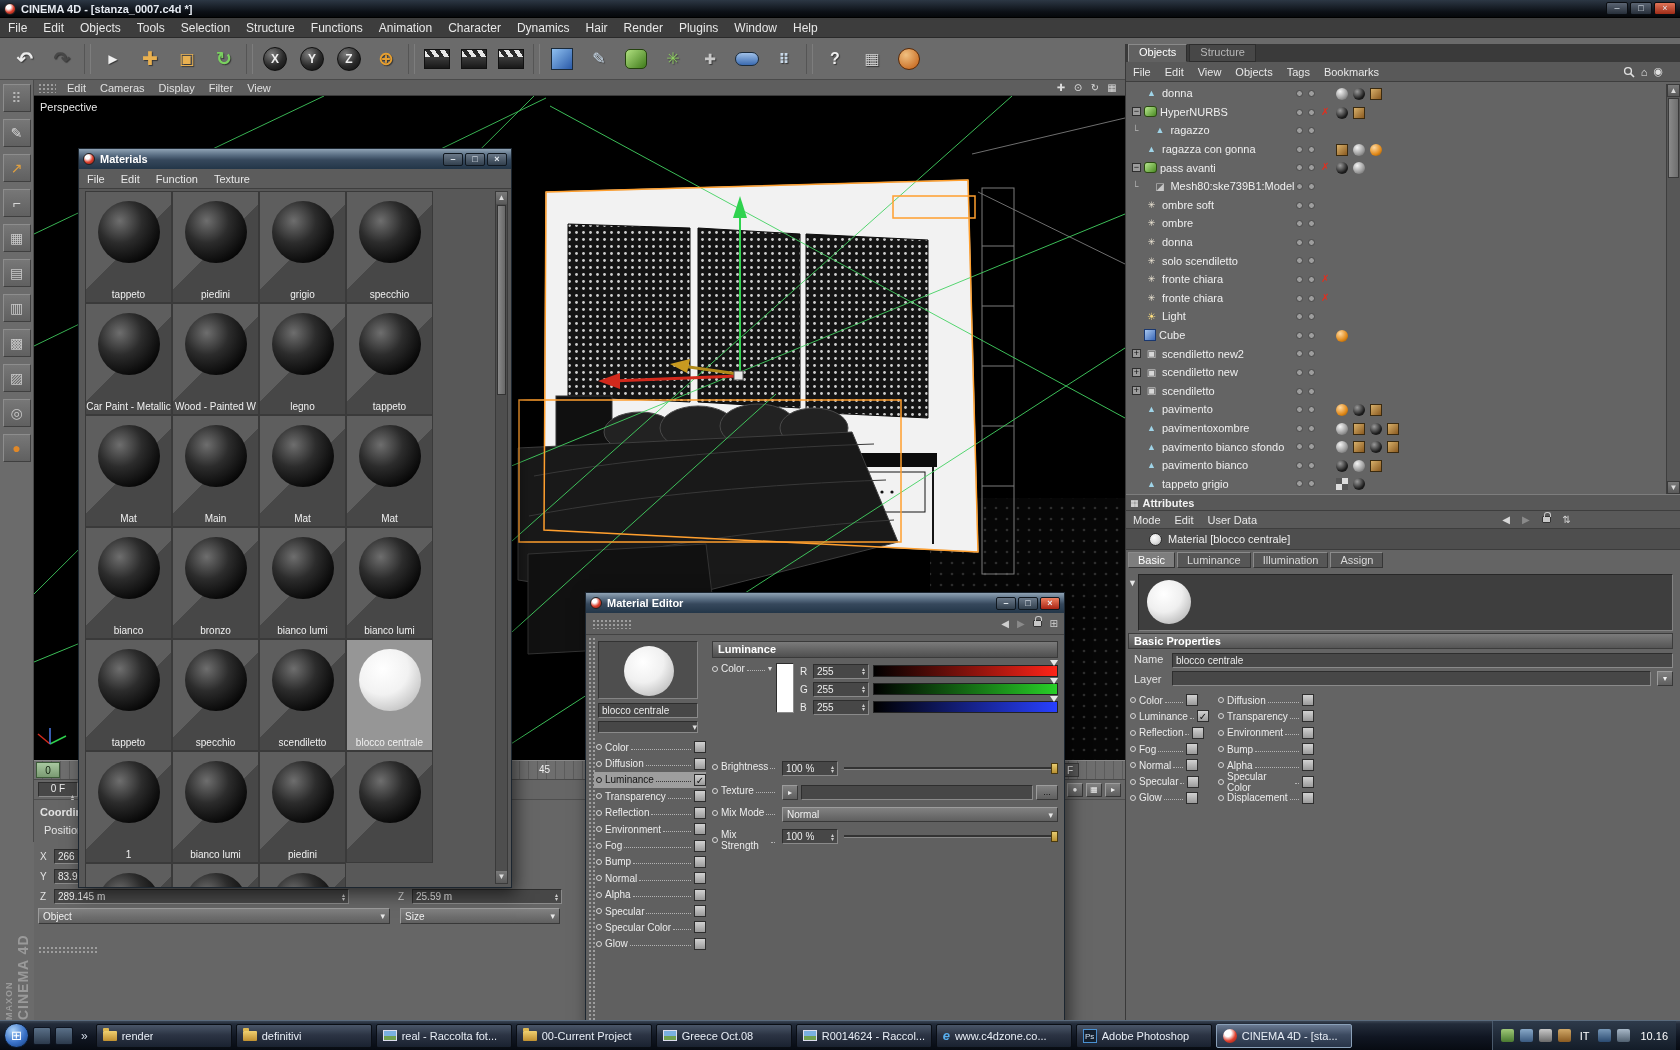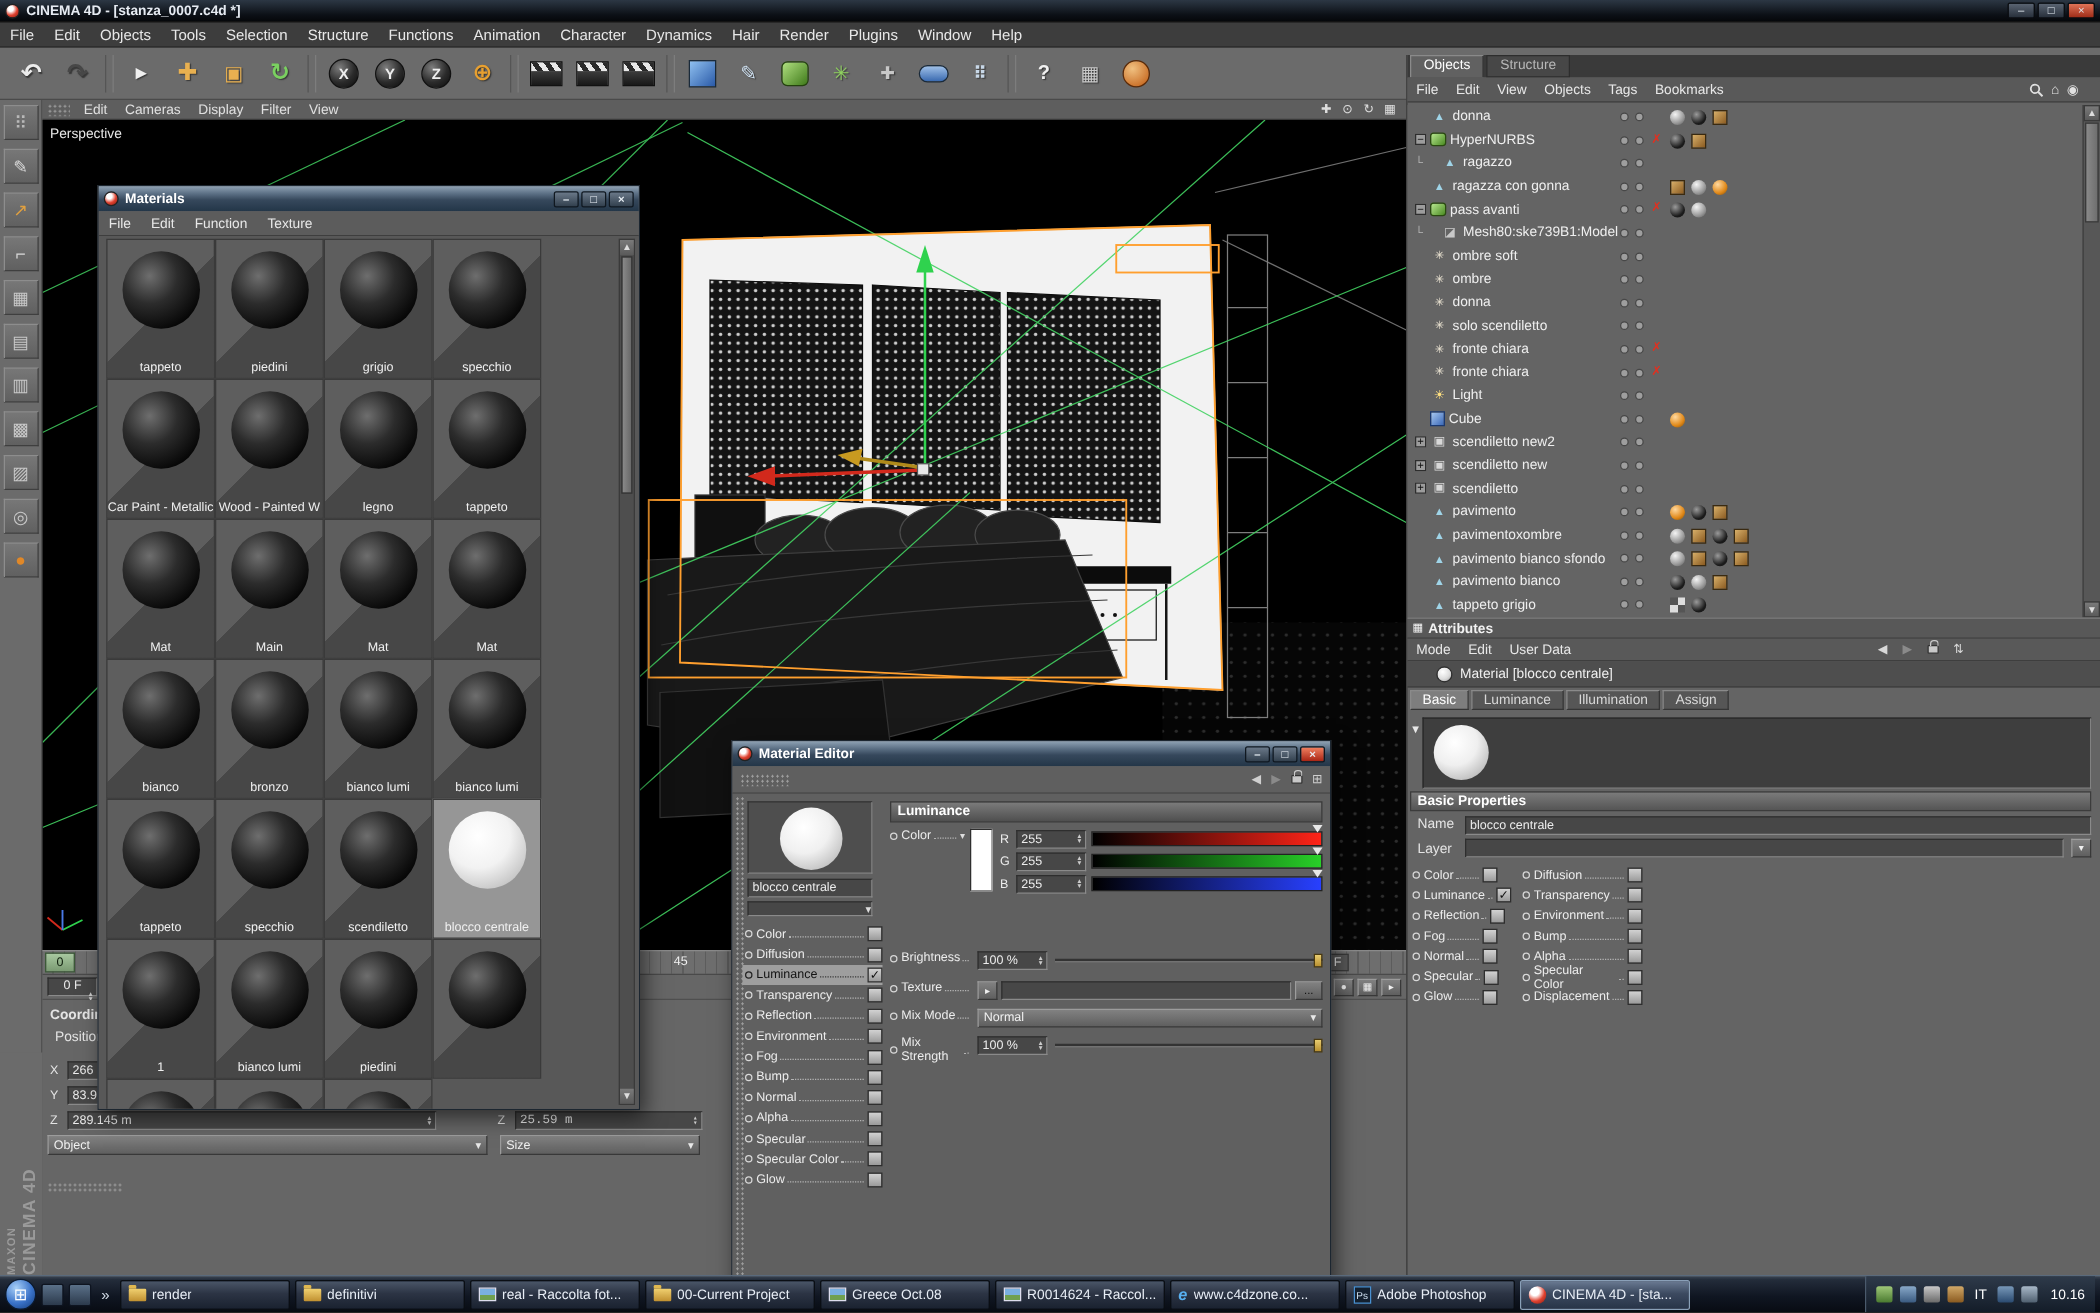--- a/index.html
+++ b/index.html
@@ -586,21 +586,21 @@
       <span class="sunk field-sm" style="width:295px;">
         <span>289.145 m</span>
           <span class="spin">
             <span>▴</span>
             <span>▾</span>
           </span>
       </span>
     </div>
     <div class="abs row" style="left:364px;top:89px;gap:4px;">
       <span class="smalllabel" style="width:10px;font-size:10px;">Z</span>
-      <span class="sunk field-sm" style="width:150px;font-family:Liberation Mono, monospace;">
+      <span class="sunk field-sm" style="width:150px;">
         <span>25.59 m</span>
           <span class="spin">
             <span>▴</span>
             <span>▾</span>
           </span>
       </span>
     </div>
     <div class="abs" style="left:4px;top:108px;">
       <span class="raise ddbtn" style="width:352px;height:16px;">
         <span>Object</span>

